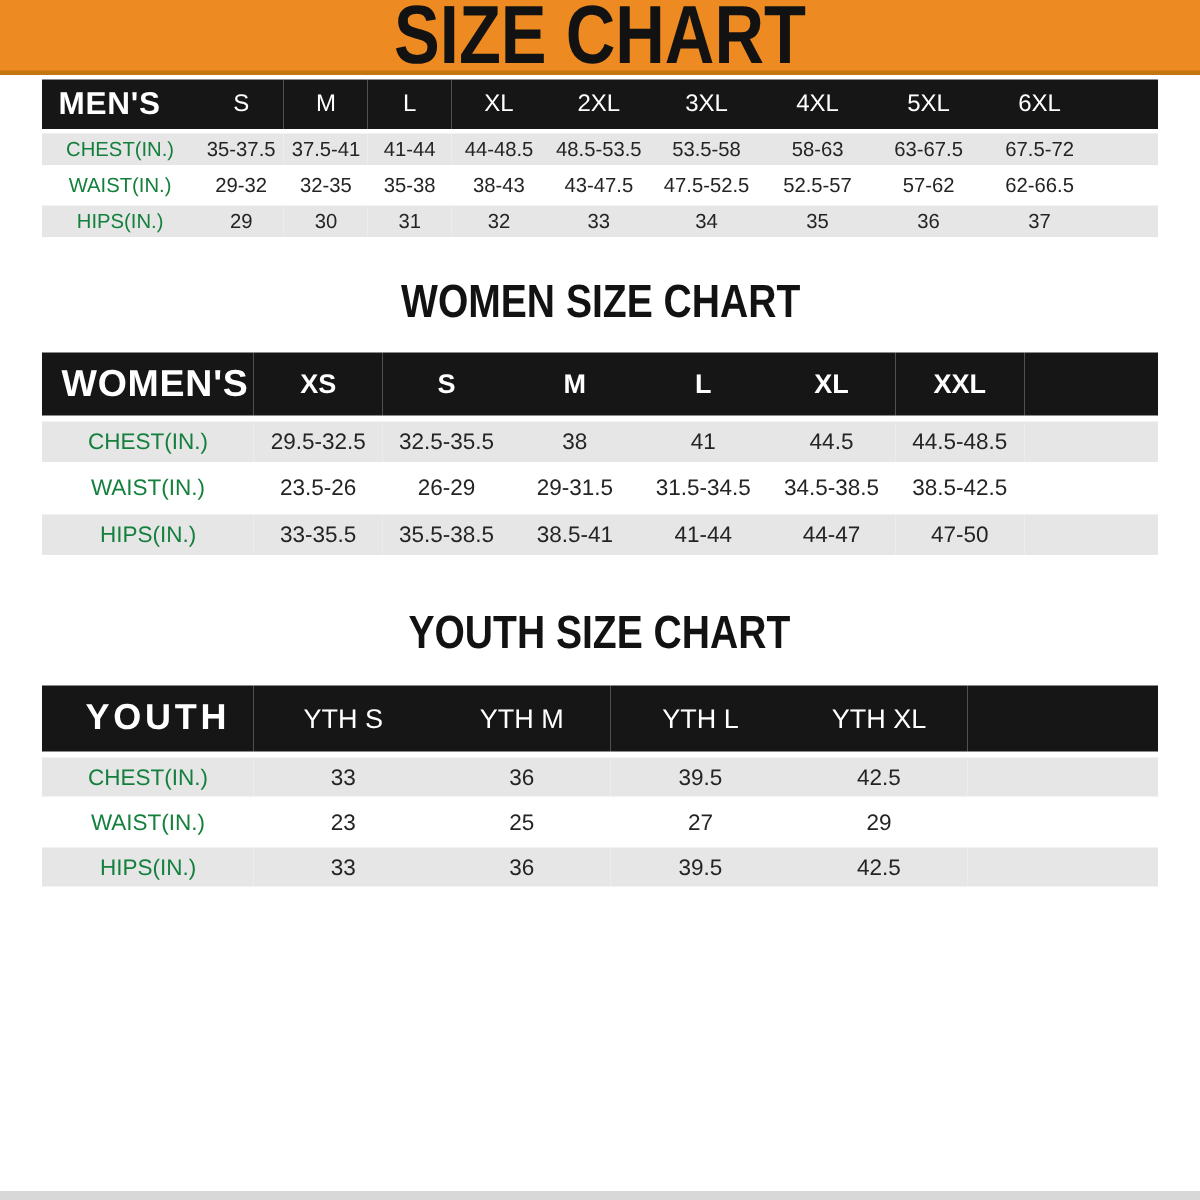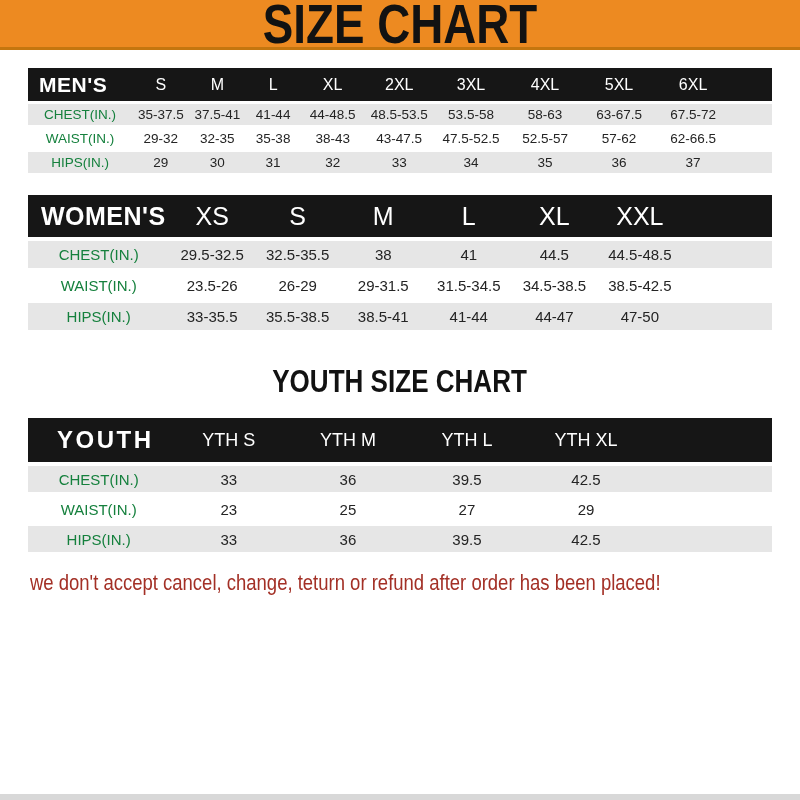--- a/index.html
+++ b/index.html
@@ -34,21 +34,21 @@
   h2.section-heading{
     text-align:center;color:var(--ink);margin:0;line-height:34px;font-size:31px;font-weight:800;
   }
   h2.section-heading .condense{display:inline-block;transform:scaleX(0.84);white-space:nowrap;}
   #section-0 h2{margin:15px 0 10px;}
   #section-1 h2{margin:23px 0 13px;}
   #section-2 h2{margin:31px 0 14px;}
   
   table.size-table{
     width:100%;table-layout:fixed;
-    border-collapse:separate;border-spacing:0 3px;margin-top:15px;
+    border-collapse:separate;border-spacing:0 3px;
   }
   table.size-table thead th{
     background:var(--bar-black);color:#ffffff;padding:0;
     font-weight:500;text-align:center;white-space:nowrap;overflow:hidden;
   }
   table.size-table thead th.corner{
     text-align:left;padding-left:11px;font-weight:800;letter-spacing:0.5px;
   }
   table.size-table tbody td{
     padding:0;text-align:center;color:#242424;white-space:nowrap;overflow:hidden;
@@ -56,21 +56,21 @@
   table.size-table tbody tr:nth-child(odd) td{background:var(--stripe);}
   table.size-table tbody tr:nth-child(even) td{background:#ffffff;}
   table.size-table tbody td.row-label{color:#15803d;}
   
   table.men{border-spacing:0 3px;}
   table.men thead th{height:33px;font-size:16px;}
   table.men thead th.corner{font-size:21px;}
   table.men tbody td{height:21px;font-size:13.5px;}
   
   table.women{border-spacing:0 4px;}
-  table.women thead th{height:42px;font-size:25px;}
+  table.women thead th{height:42px;font-size:18px;font-weight:bold;}
   table.women thead th.corner{font-size:25px;padding-left:13px;}
   table.women tbody td{height:27px;font-size:15px;}
   
   table.youth{border-spacing:0 4px;}
   table.youth thead th{height:44px;font-size:18px;}
   table.youth thead th.corner{font-size:24px;padding-left:29px;letter-spacing:2.5px;}
   table.youth tbody td{height:26px;font-size:15px;}
   
   .footer-note{margin:12px 0 0 30px;color:var(--footer-red);}
   .footer-line{
@@ -156,20 +156,21 @@
           <td>35</td>
           <td>36</td>
           <td>37</td>
           <td></td>
         </tr>
       </tbody>
     </table>
 </div>
 
 <div class="size-section" id="section-1">
+  <h2 class="section-heading"><span class="condense">WOMEN SIZE CHART</span></h2>
   <table class="size-table women" id="table-1">
       <colgroup>
         <col style="width: 19%;">
         <col style="width: 11.5%;">
         <col style="width: 11.5%;">
         <col style="width: 11.5%;">
         <col style="width: 11.5%;">
         <col style="width: 11.5%;">
         <col style="width: 11.5%;">
         <col style="width: 12%;">
@@ -265,16 +266,15 @@
           <td>36</td>
           <td>39.5</td>
           <td>42.5</td>
           <td></td>
         </tr>
       </tbody>
     </table>
 </div>
 
 <div class="footer-note">
-  <div><span class="footer-line">we don't accept cancel, change, teturn or refund after order has been placed!</span></div>
 </div>
 
 <div class="bottom-strip"></div>
 
 </body></html>

